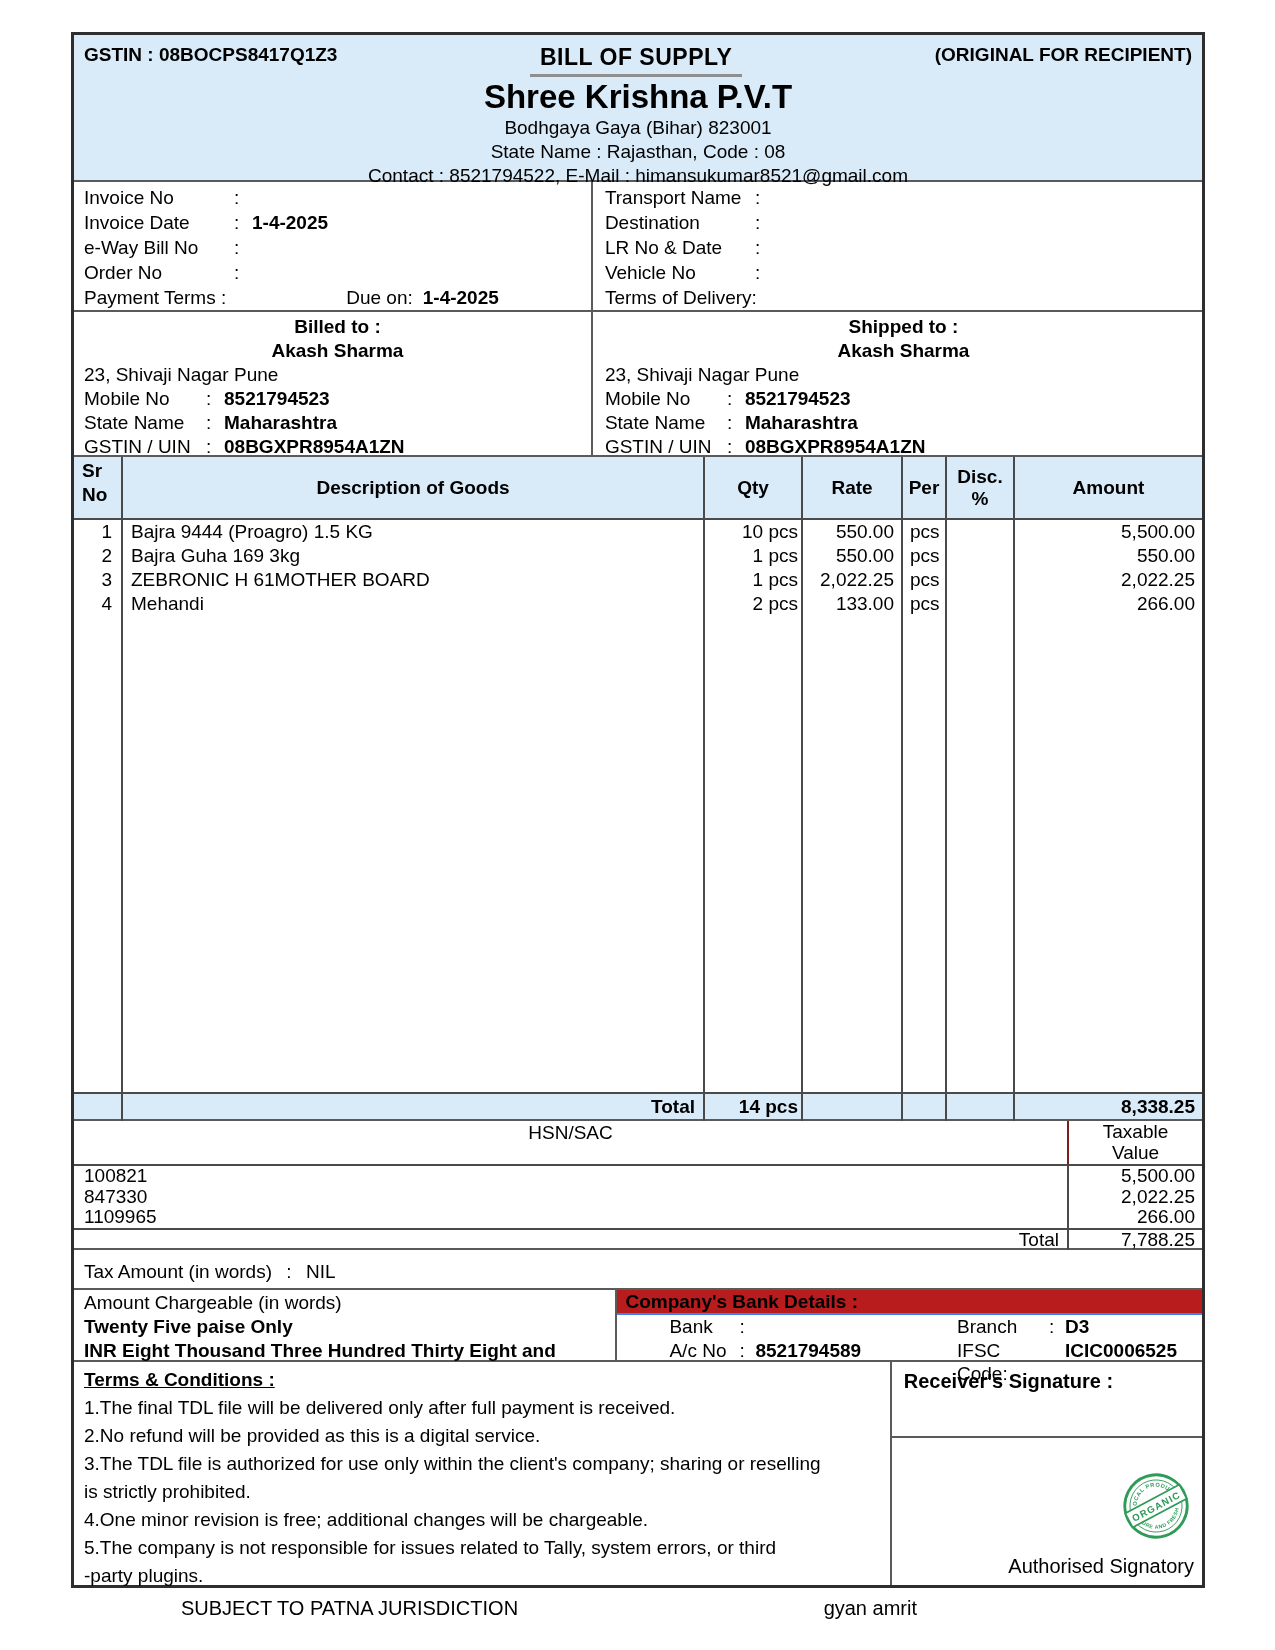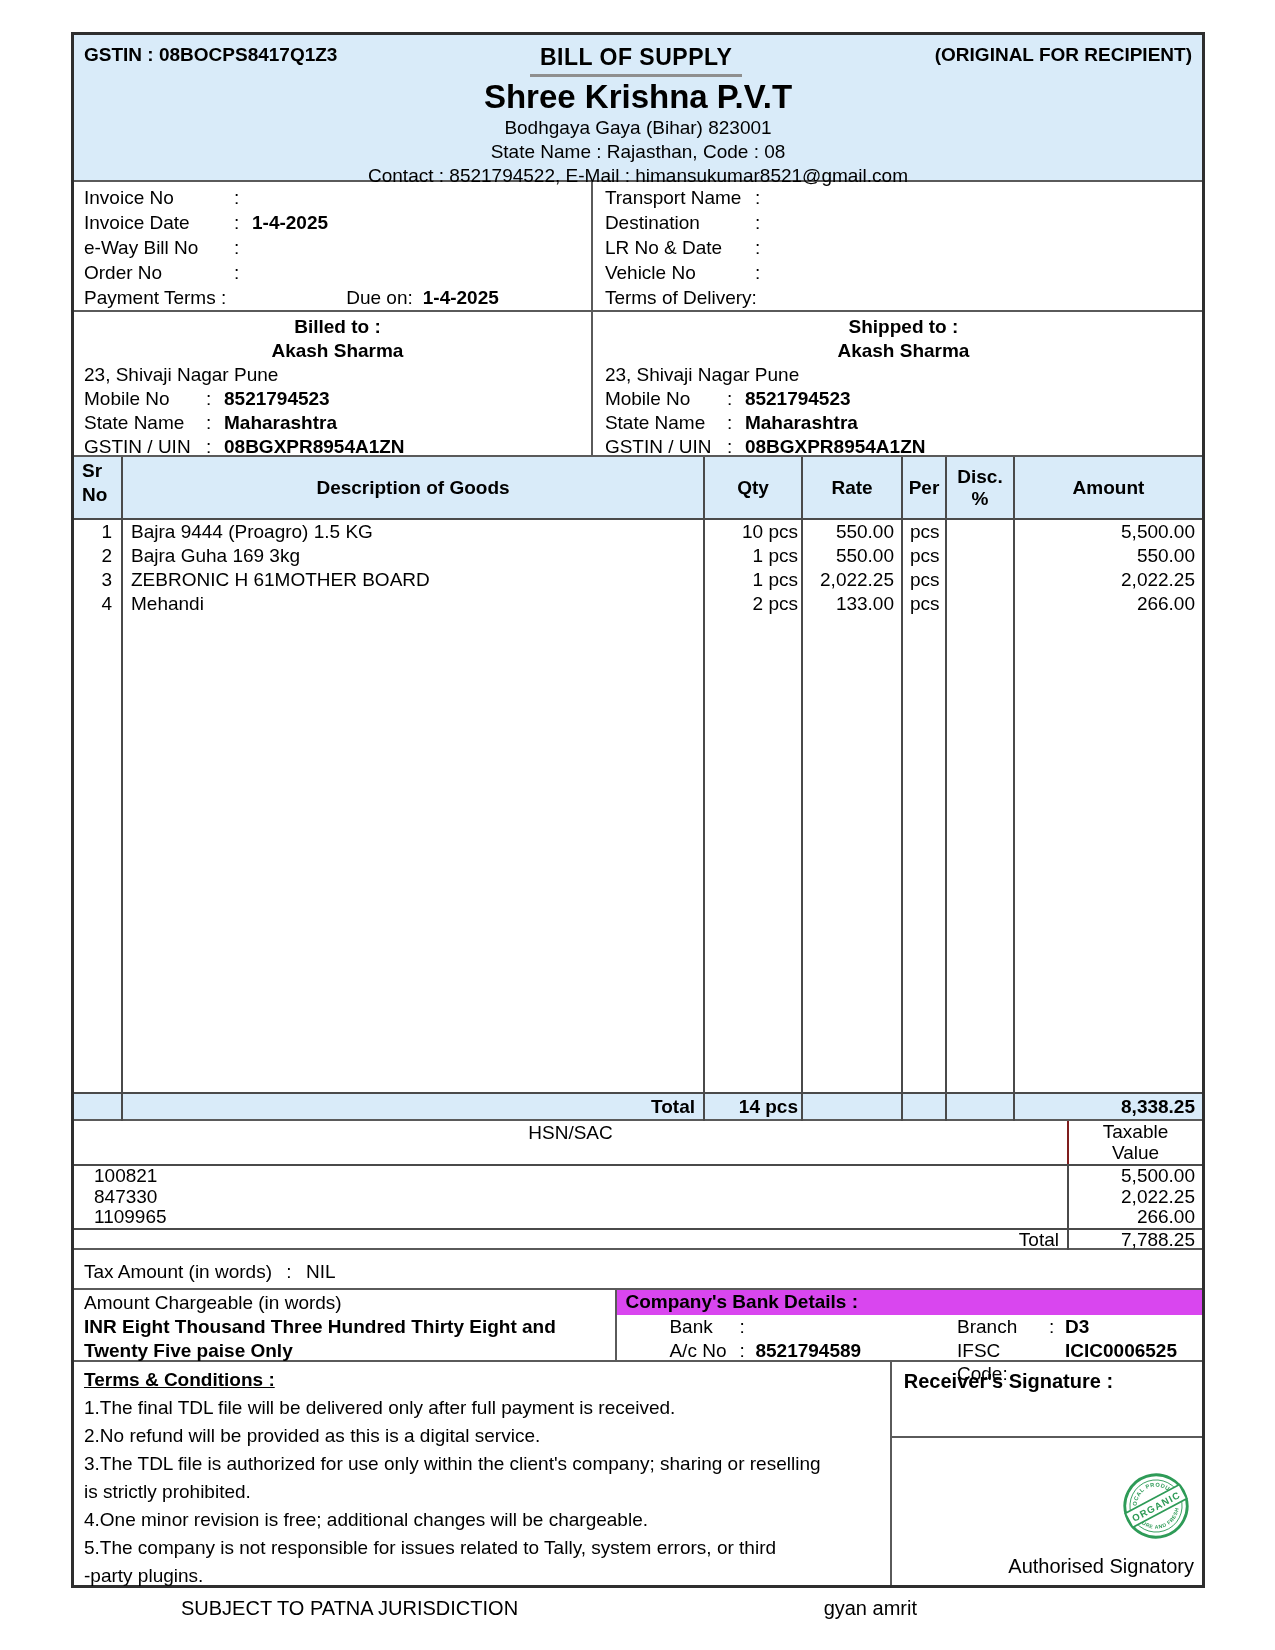--- a/index.html
+++ b/index.html
@@ -57,35 +57,35 @@
   .items .total-row td { background:#d9ebf9; border-top:2px solid #4a4a4a; font-weight:bold; height:26px; line-height:25px; }
   .items .total-label { text-align:right; padding-right:8px; }
 
   
   .hsn { font-size:19px; height:129px; }
   .hsn-header { display:flex; border-bottom:2px solid #4a4a4a; height:45px; }
   .hsn-main { flex:1; text-align:center; padding-top:1px; line-height:22px; }
   .hsn-valhead { width:135px; flex:none; border-left:2px solid #7f1d1d; text-align:center; line-height:21px; white-space:pre-line; }
   .hsn-body { height:62px; }
   .hsn-row { display:flex; line-height:20.5px; }
-  .hsn-code { flex:1; padding-left:20px; }
+  .hsn-code { flex:1; padding-left:10px; }
   .hsn-val { width:135px; flex:none; border-left:2px solid #4a4a4a; text-align:right; padding-right:7px; }
   .hsn-total { display:flex; border-top:2px solid #4a4a4a; line-height:20px; }
   .hsn-total .hsn-code { text-align:right; padding-right:8px; }
 
   
   .taxrow { height:40px; font-size:19px; display:flex; align-items:flex-end; padding:0 0 5px 10px; }
   .tax-sep { width:34px; text-align:center; flex:none; }
 
   
   .chargeable { display:flex; height:72px; font-size:19px; }
   .charge-left { width:48%; padding:1px 0 0 10px; line-height:24px; }
   .charge-words { font-weight:bold; }
   .bank { width:52%; border-left:2px solid #5a5a5a; }
-  .bank-heading { background:#d946ef; font-weight:bold; padding-left:8px; line-height:23px; border-bottom:2px solid #d946ef; }
+  .bank-heading { background:#b91c1c; font-weight:bold; padding-left:8px; line-height:23px; border-bottom:2px solid #3b82f6; }
   .bank-row { display:flex; line-height:23.5px; padding-left:8px; }
   .bank-cell { display:flex; }
   .bank-cell-l { width:54%;margin-left:44px; }
   .bank-cell-r { width:46%; }
   .bank-label { width:70px; flex:none; }
   .branch-label { width:92px; flex:none; }
   .bank-sep { width:16px; flex:none; }
   .bank-val { font-weight:bold; }
 
   
@@ -323,22 +323,22 @@
 
   <div class="taxrow sect">
     <span>Tax Amount (in words)</span>
     <span class="tax-sep">:</span>
     <span>NIL</span>
   </div>
 
   <div class="chargeable sect">
     <div class="charge-left">
       <div>Amount Chargeable (in words)</div>
+      <div class="charge-words">Twenty Five paise Only</div>
       <div class="charge-words">INR Eight Thousand Three Hundred Thirty Eight and</div>
-      <div class="charge-words">Twenty Five paise Only</div>
     </div>
     <div class="bank">
       <div class="bank-heading">Company's Bank Details :</div>
       <div class="bank-row">
         <div class="bank-cell bank-cell-l">
           <span class="bank-label">Bank</span>
           <span class="bank-sep">:</span>
           <span class="bank-val"></span>
         </div>
         <div class="bank-cell bank-cell-r">

